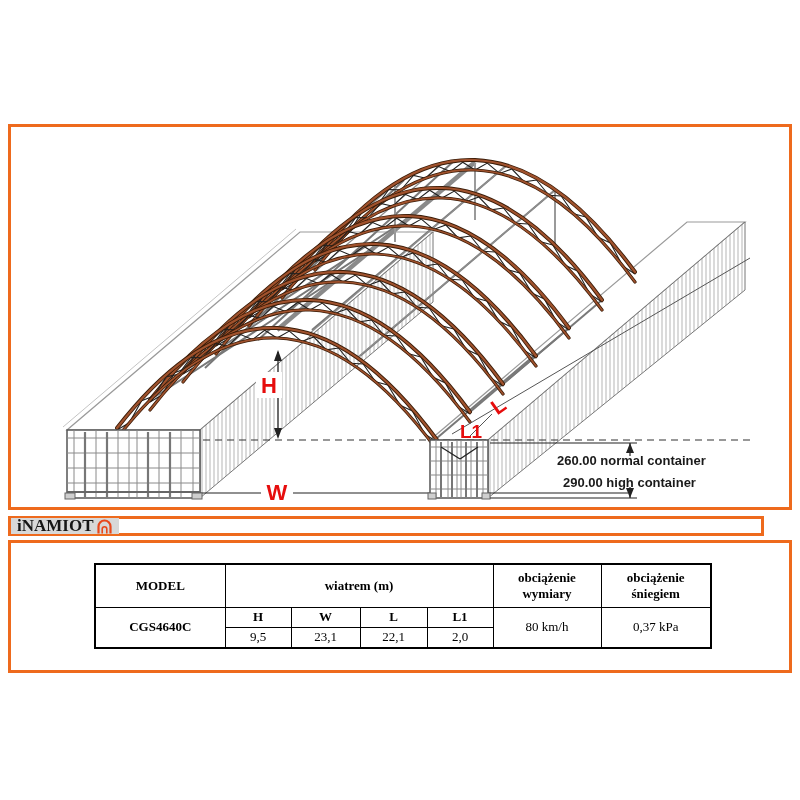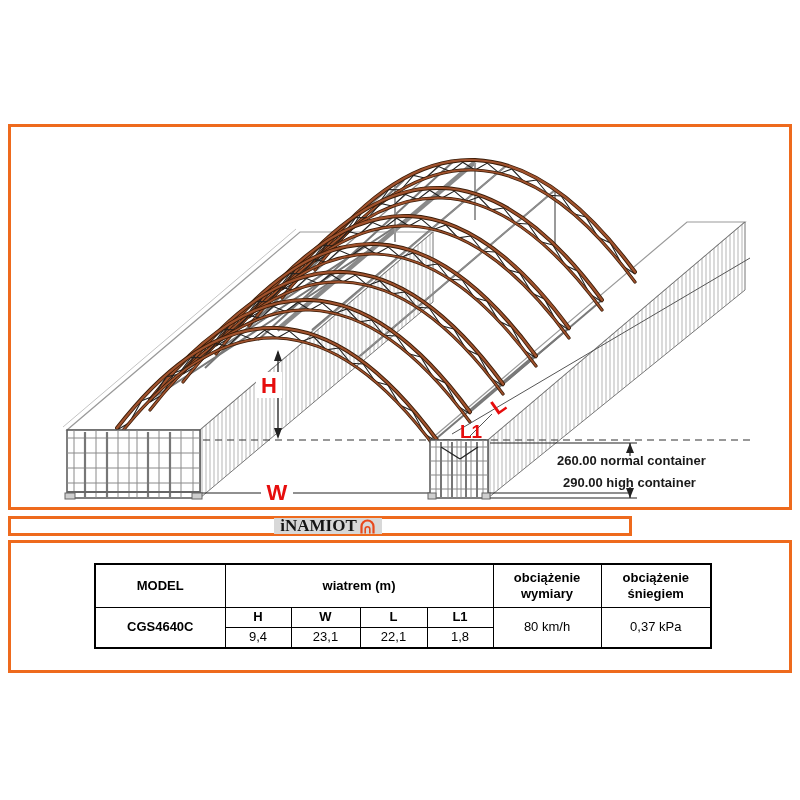--- a/index.html
+++ b/index.html
@@ -2,35 +2,35 @@
 <html><head>
 <meta charset="utf-8">
 <style>
   html,body{margin:0;padding:0;}
   body{
     width:800px;height:800px;position:relative;background:#ffffff;
     font-family:"Liberation Sans", sans-serif; overflow:hidden;
   }
   .frame{position:absolute;box-sizing:border-box;border:3px solid #ee6a1d;background:#fff;}
   .main-box{left:8px;top:124px;width:784px;height:386px;}
-  .logo-strip{left:8px;top:516px;width:624px;height:20px;display:flex;align-items:center;justify-content:center;padding-left:16px;}
+  .logo-strip{left:8px;top:516px;width:756px;height:20px;display:flex;align-items:center;}
   .bottom-box{left:8px;top:540px;width:784px;height:133px;}
 
   .logo-badge{display:flex;align-items:center;gap:2px;background:#d8d8d8;padding:0 6px;height:16px;}
   .logo-text{
     font-family:"Liberation Serif", serif;font-weight:bold;font-size:17px;line-height:16px;
     color:#161616;letter-spacing:0px;
   }
   .logo-arch{width:17px;height:15px;display:block;}
 
   svg.draw{position:absolute;left:0;top:0;width:800px;height:800px;}
 
   table.spec{
     position:absolute;left:83px;top:20px;border-collapse:collapse;table-layout:fixed;
-    font-family:Liberation Sans, sans-serif;color:#000;
+    font-family:Liberation Serif, serif;color:#000;
   }
   table.spec td{
     border:1.5px solid #000;text-align:center;vertical-align:middle;padding:0 2px;
     font-size:13px;line-height:1.25;
   }
   table.spec{border:2px solid #000;}
   td.hd{font-weight:bold;font-size:15px;}
   td.model{font-weight:bold;font-size:16px;}
   td.dimh{font-weight:bold;font-size:13px;border-bottom-width:2px;}
   tr.r1{height:43px;} tr.r2{height:20px;} tr.r3{height:21px;}
@@ -244,20 +244,20 @@
     <tr class="r2">
       <td class="model" rowspan="2">CGS4640C</td>
       <td class="dimh">H</td>
       <td class="dimh">W</td>
       <td class="dimh">L</td>
       <td class="dimh">L1</td>
       <td rowspan="2">80 km/h</td>
       <td rowspan="2">0,37 kPa</td>
     </tr>
     <tr class="r3">
-      <td>9,4</td>
+      <td>9,5</td>
       <td>23,1</td>
       <td>22,1</td>
-      <td>1,8</td>
+      <td>2,0</td>
     </tr>
   </tbody>
     </table>
 </div>
 
 </body></html>

